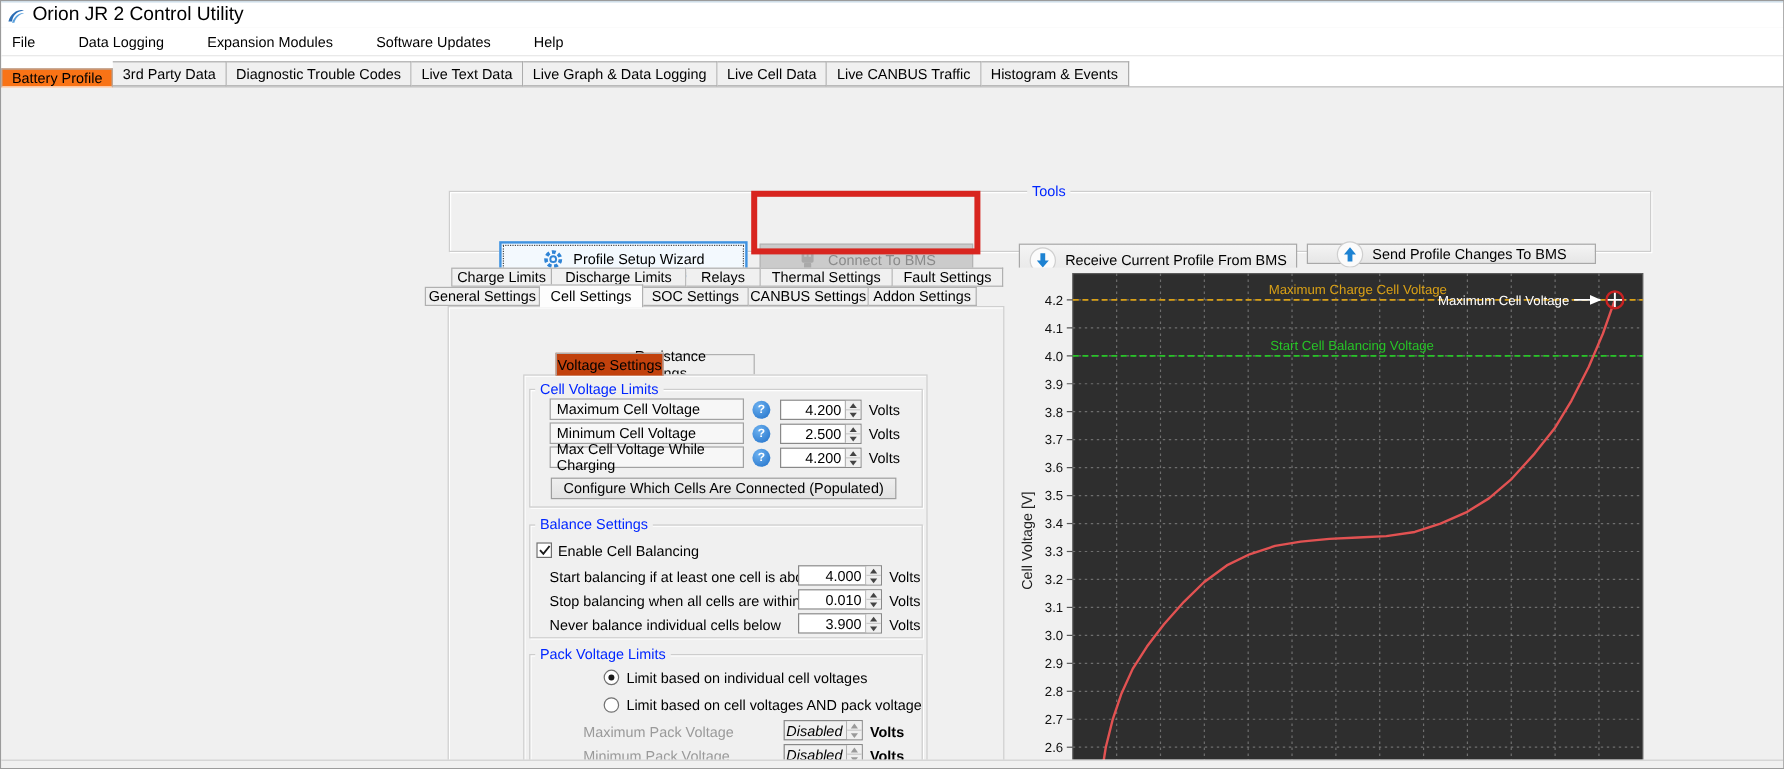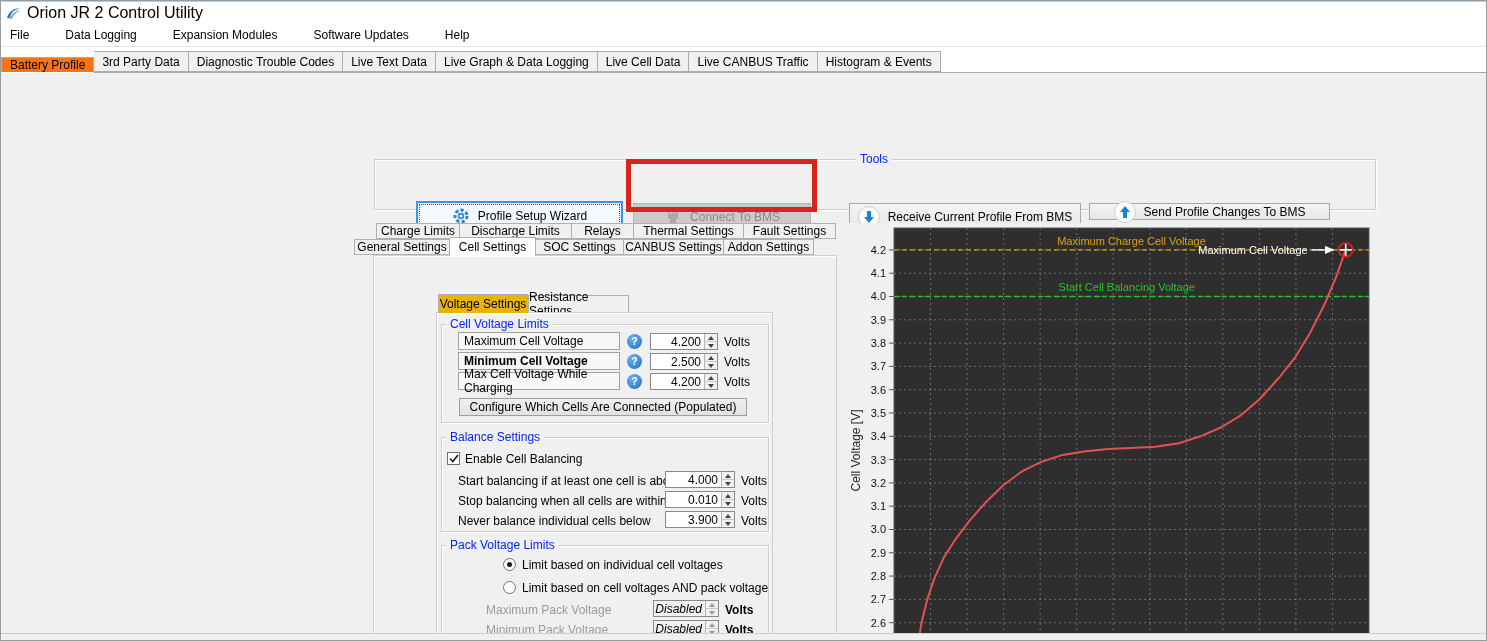--- a/index.html
+++ b/index.html
@@ -43,21 +43,21 @@
   .stab { height:16px; display:flex; align-items:center; justify-content:center; background:#f0f0f0;
     border:1px solid #b0b0b0; border-left:none; font-size:12px; white-space:nowrap; }
   .stab:first-child { border-left:1px solid #b0b0b0; }
   .stab.sel { background:#fdfdfd; height:19px; margin-top:-2px; border-bottom:none; z-index:3; }
   #settingspage { position:absolute; left:372px; top:182px; width:464px; height:449px;
     border:1px solid #cfcfcf; background:#f0f0f0; box-shadow:inset 1px 1px 0 #fff; }
   #innerpage { position:absolute; left:435px; top:239px; width:337px; height:358px;
     border:1px solid #cfcfcf; background:#f0f0f0; box-shadow:inset 1px 1px 0 #fff; }
   .itab { position:absolute; display:flex; align-items:center; justify-content:center;
     border:1px solid #b0b0b0; background:#f0f0f0; font-size:12px; }
-  .itab.sel { background:#eab308; border-bottom:none; z-index:4; }
+  .itab.sel { background:#c2410c; border-bottom:none; z-index:4;margin-left:25px; }
   
   .lblbtn { position:absolute; height:18px; background:#f7f7f7; border:1px solid #a2a2a2;
     display:flex; align-items:center; padding-left:5px; font-size:12px; cursor:pointer; }
   .helpico { position:absolute; width:15px; height:15px; border-radius:50%;
     background:radial-gradient(circle at 35% 30%, #6cb1f0, #1f6fc8); color:#fff; font-size:10px; font-weight:bold;
     display:flex; align-items:center; justify-content:center; cursor:pointer; }
   .spin { position:absolute; height:17px; display:flex; border:1px solid #898989; background:#fff; }
   .spin .val { flex:1; display:flex; align-items:center; justify-content:flex-end; padding-right:3px; font-size:12px; }
   .spin .btns { width:13px; display:flex; flex-direction:column; border-left:1px solid #b4b4b4; }
   .spin .btns div { flex:1; background:#f0f0f0; display:flex; align-items:center; justify-content:center; cursor:pointer; }
@@ -189,21 +189,21 @@
           <div>
             <i class="arr-up"></i>
           </div>
           <div>
             <i class="arr-dn"></i>
           </div>
         </span>
     </div>
     <span class="unit norm" style="left:723px; top:262px;">Volts</span>
 
-    <div class="lblbtn" style="left:457px; top:279px; width:162px;font-weight:bold;">Minimum Cell Voltage</div>
+    <div class="lblbtn" style="left:457px; top:279px; width:162px;">Minimum Cell Voltage</div>
     <div class="helpico" style="left:626px; top:281px;">?</div>
     <div class="spin" style="left:649px; top:280px; width:68px;">
       <span class="val">2.500</span>
       <span class="btns">
           <div>
             <i class="arr-up"></i>
           </div>
           <div>
             <i class="arr-dn"></i>
           </div>

